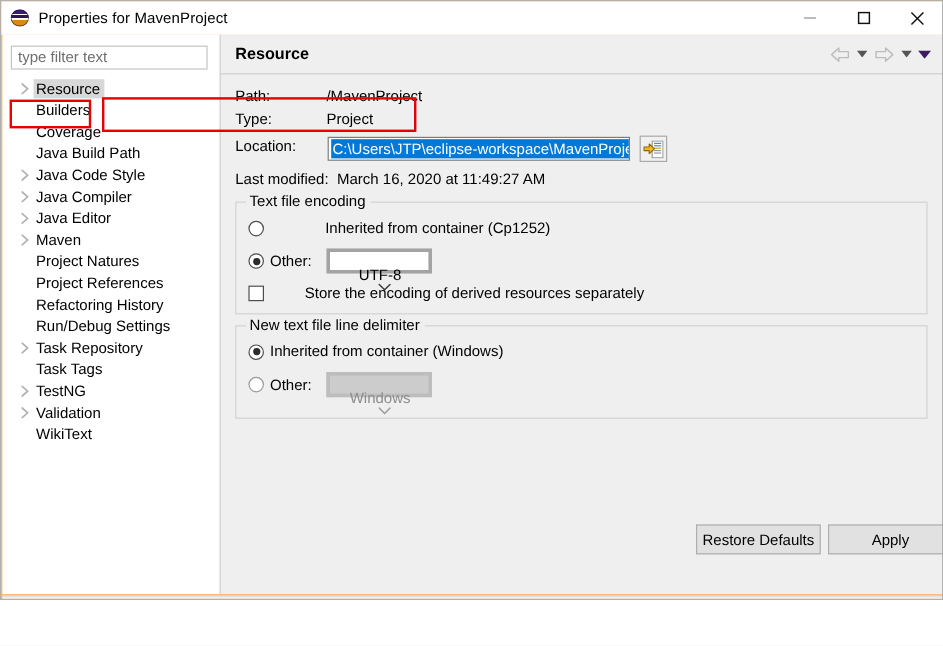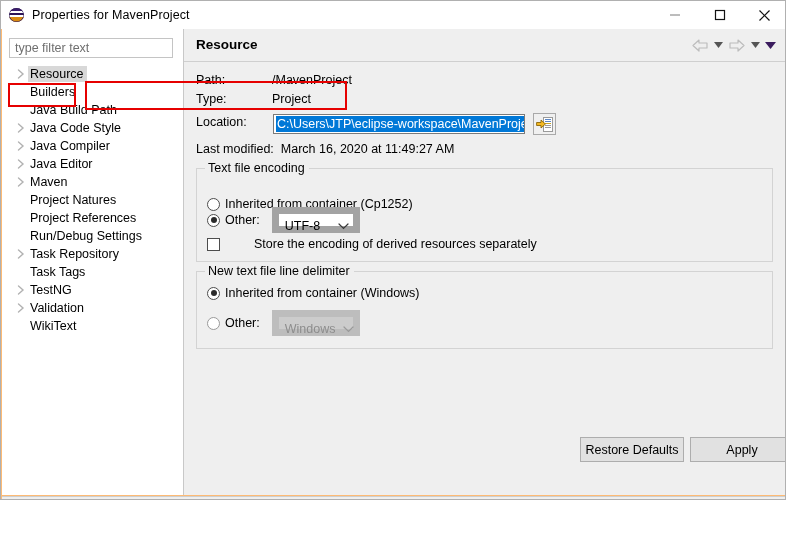--- a/index.html
+++ b/index.html
@@ -307,30 +307,31 @@
     background: #ffffff;
     box-sizing: border-box;
     margin-right: 5px;
     flex: 0 0 13px;
     cursor: default;
   }
 
   
   .combo {
     box-sizing: border-box;
-    border: 7px solid #a3a3a3;
+    border: 3px solid #a3a3a3;
     background: #ffffff;
     height: 21px;
     display: flex;
     align-items: center;
     justify-content: space-between;
     padding: 12px 4px 0 6px;
     font-size: 12.5px;
     color: #000000;
     cursor: default;
+    flex-direction: column;
   }
   .combo.disabled {
     background: #cccccc;
     border-color: #bdbdbd;
     color: #8d8d8d;
   }
   .combo .chev { margin-left: 8px; display: flex; align-items: center; }
 
   
   .btn {
@@ -413,20 +414,24 @@
             </svg>
           </span>
           <span class="tree-label">Resource</span>
         </div>
         <div class="tree-item">
           <span class="tree-twisty"></span>
           <span class="tree-label">Builders</span>
         </div>
         <div class="tree-item">
           <span class="tree-twisty"></span>
+          <span class="tree-label">Coverage</span>
+        </div>
+        <div class="tree-item">
+          <span class="tree-twisty"></span>
           <span class="tree-label">Java Build Path</span>
         </div>
         <div class="tree-item">
           <span class="tree-twisty">
             <svg width="8" height="10" viewBox="0 0 8 10">
               <path d="M1.5 1 L6 5 L1.5 9" fill="none" stroke="#b2b2b2" stroke-width="1.4" stroke-linecap="round"></path>
             </svg>
           </span>
           <span class="tree-label">Java Code Style</span>
         </div>
@@ -454,20 +459,24 @@
           </span>
           <span class="tree-label">Maven</span>
         </div>
         <div class="tree-item">
           <span class="tree-twisty"></span>
           <span class="tree-label">Project Natures</span>
         </div>
         <div class="tree-item">
           <span class="tree-twisty"></span>
           <span class="tree-label">Project References</span>
+        </div>
+        <div class="tree-item">
+          <span class="tree-twisty"></span>
+          <span class="tree-label">Refactoring History</span>
         </div>
         <div class="tree-item">
           <span class="tree-twisty"></span>
           <span class="tree-label">Run/Debug Settings</span>
         </div>
         <div class="tree-item">
           <span class="tree-twisty">
             <svg width="8" height="10" viewBox="0 0 8 10">
               <path d="M1.5 1 L6 5 L1.5 9" fill="none" stroke="#b2b2b2" stroke-width="1.4" stroke-linecap="round"></path>
             </svg>
@@ -564,21 +573,21 @@
     </div>
 
     <div class="form-row" id="row-lastmod">
       <span class="form-label">Last modified:</span>
       <span class="form-value">March 16, 2020 at 11:49:27 AM</span>
     </div>
 
     <div class="groupbox" id="group-encoding">
       <span class="group-title">Text file encoding</span>
 
-      <div class="ctrl-row" style="left:10px; top:28px;">
+      <div class="ctrl-row" style="left:10px; top:14px;gap:46px;">
         <span class="radio"></span>
         <span>Inherited from container (Cp1252)</span>
       </div>
 
       <div class="ctrl-row" style="left:10px; top:38px;">
         <span class="radio checked"></span>
         <span>Other:</span>
         <span class="combo" style="width:88px; margin-left:12px;">
           <span>UTF-8</span>
           <span class="chev">

